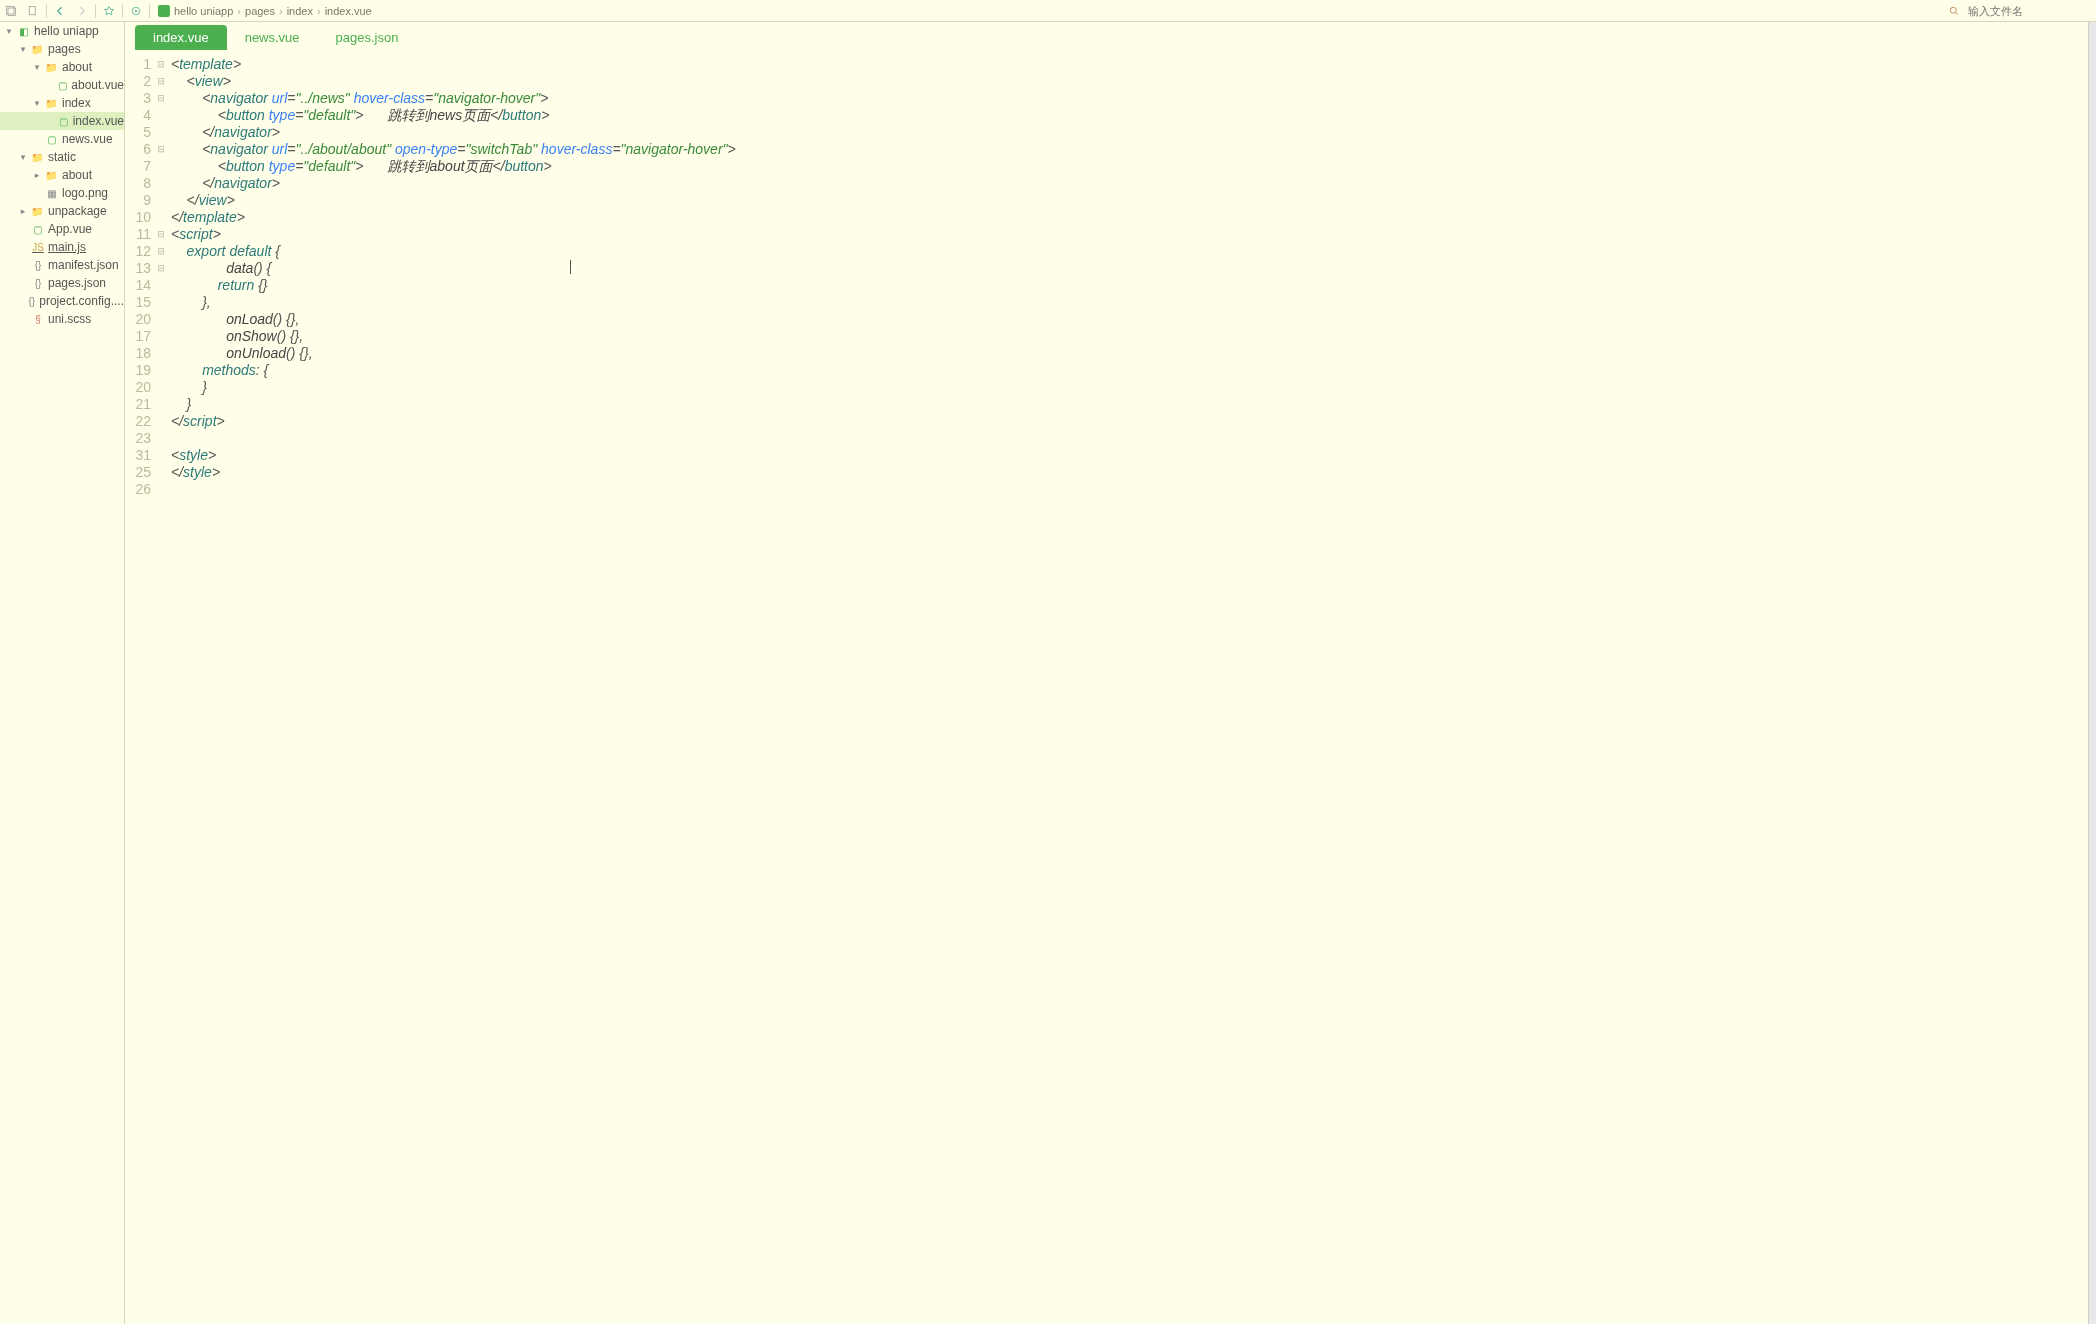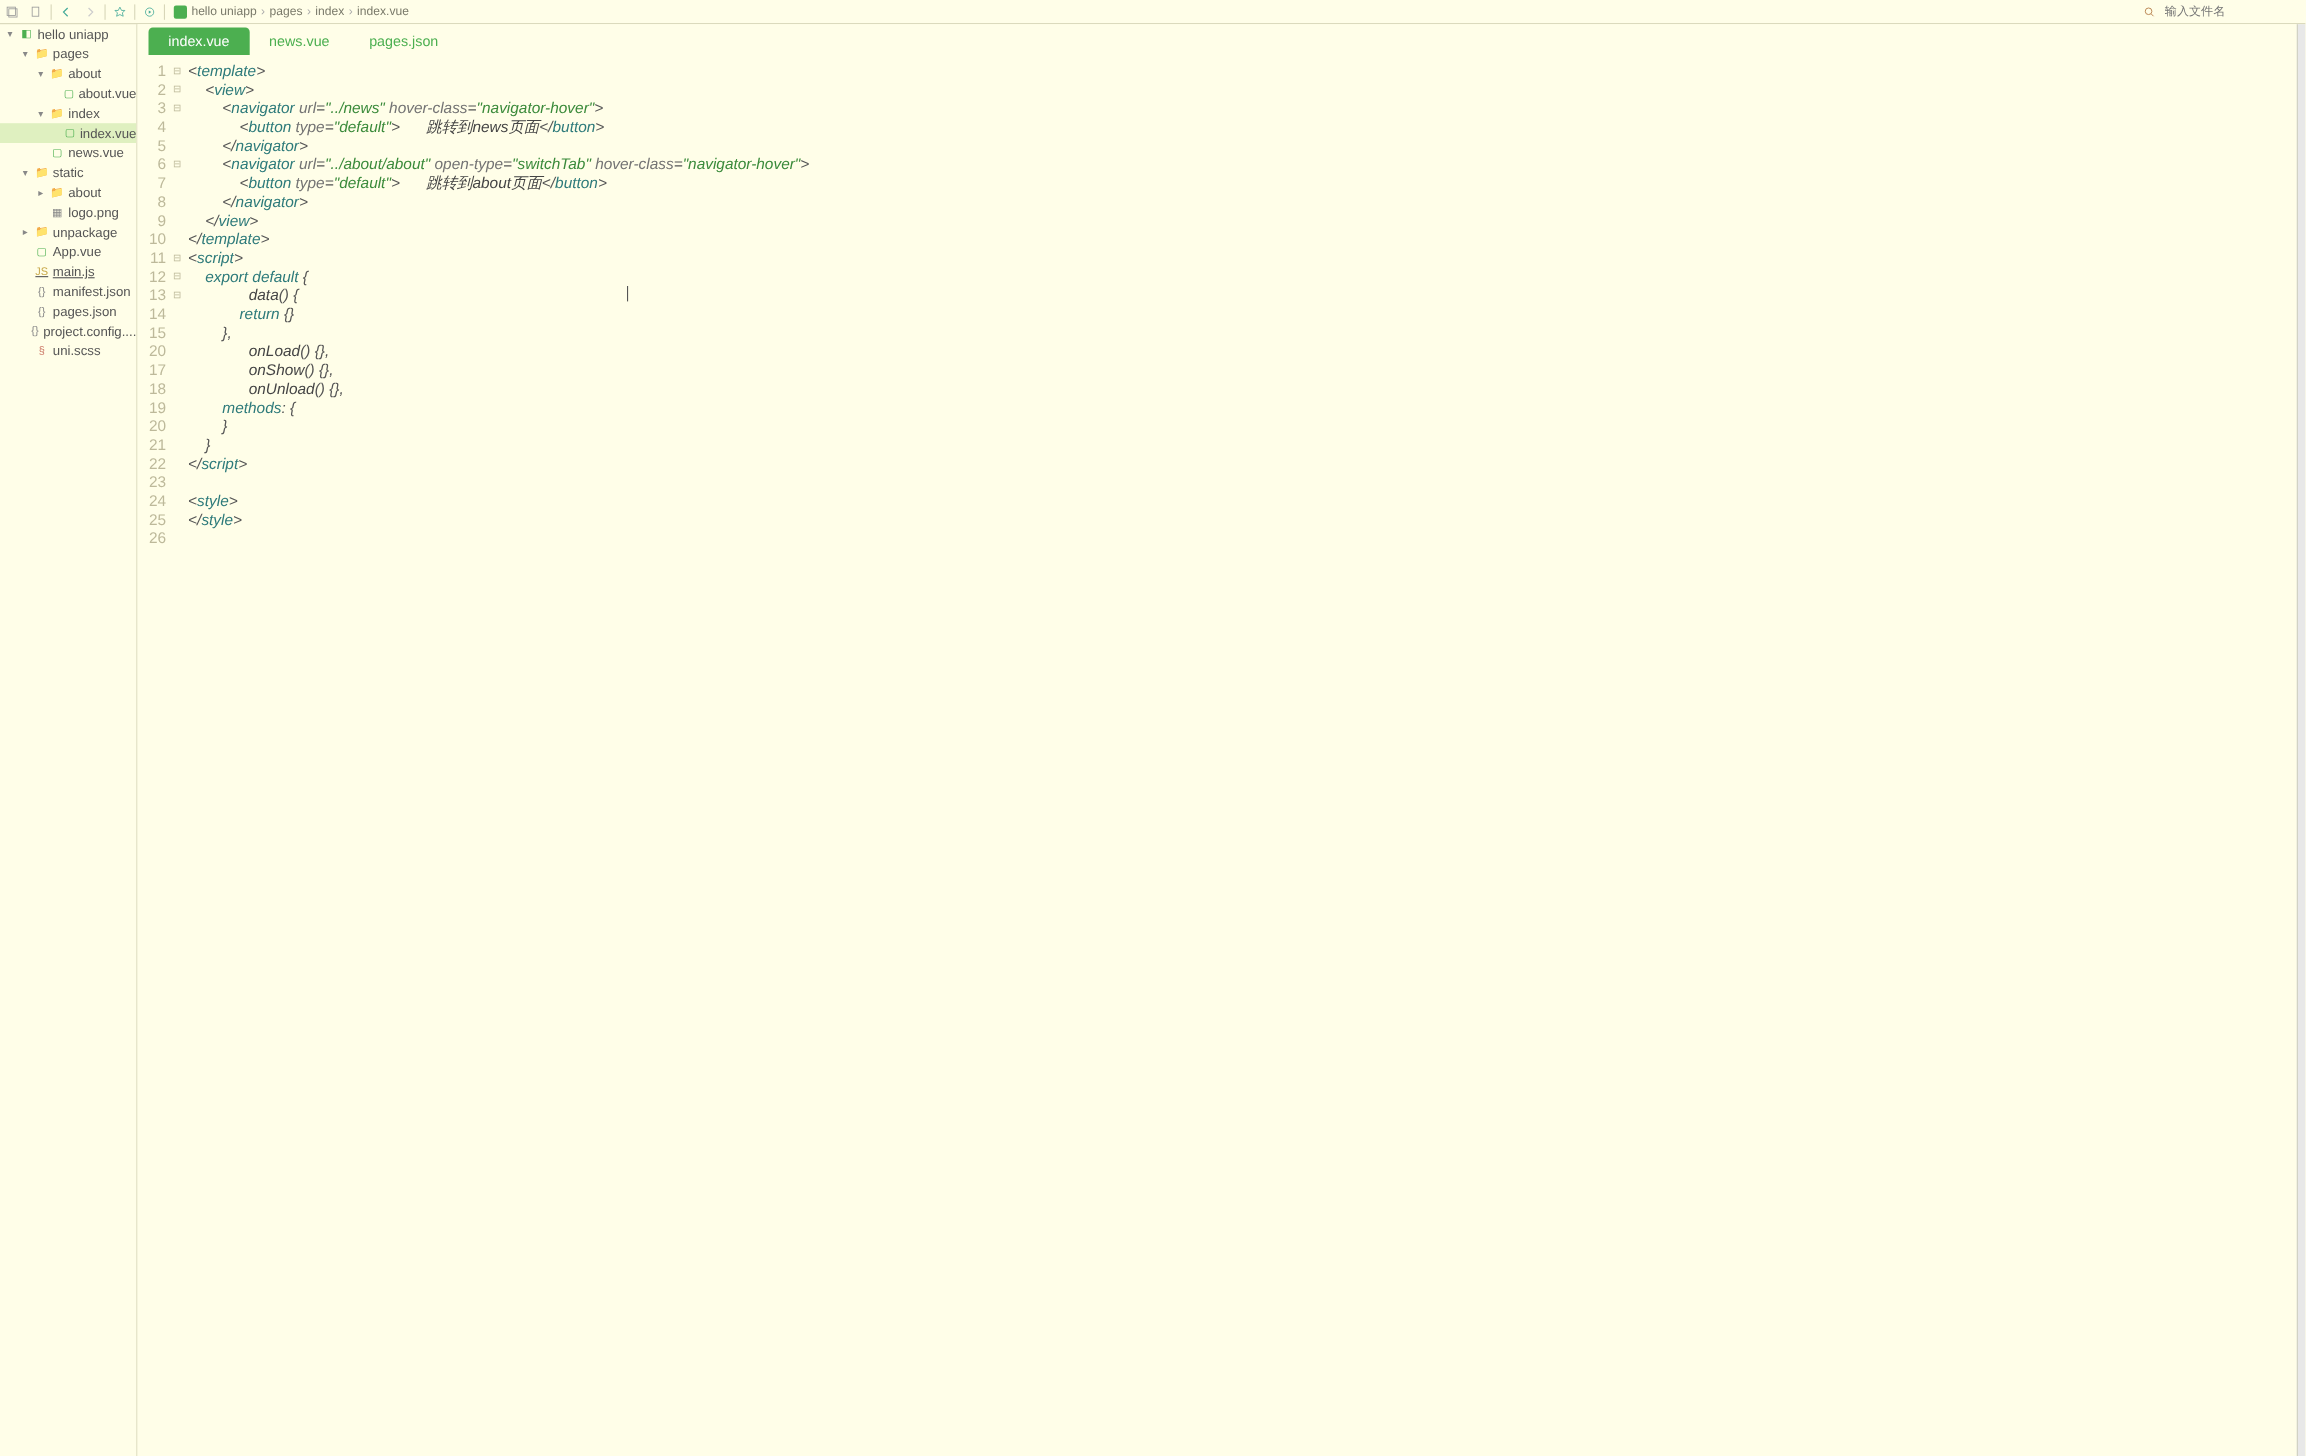--- a/index.html
+++ b/index.html
@@ -40,21 +40,21 @@
 .tab { padding:5px 18px; font-size:13px; color:#4caf50; cursor:pointer; border-radius:4px 4px 0 0; }
 .tab.active { background:#4caf50; color:#fff; }
 .code-area { flex:1; display:flex; overflow:auto; font-family:Consolas,Monaco,monospace; font-size:14px; line-height:17px; }
 .gutter { width:30px; text-align:right; color:#bdb99a; padding:6px 4px 0 0; user-select:none; }
 .gutter div { height:17px; }
 .fold-col { width:12px; padding-top:6px; color:#bdb99a; font-size:9px; text-align:center; }
 .fold-col div { height:17px; }
 .code { padding:6px 0 0 4px; white-space:pre; position:relative; }
 .code .line { height:17px;font-style:italic; }
 .c-tag { color:#2d7a7a; }
-.c-attr { color:#737373; }
+.c-attr { color:#3b82f6; }
 .c-str { color:#3a8a3a; }
 .c-txt { color:#444;padding-left:24px; }
 .c-kw { color:#2d7a7a;text-align:right; }
 .c-punc { color:#555; }
 .cursor-mark { position:absolute; width:1px; height:14px; background:#555; }
 
 
 .right-strip { width:8px; background:#e8e8e8; border-left:1px solid #d0d0c0; }
 </style>
 </head>
@@ -230,21 +230,21 @@
           <div>14</div>
           <div>15</div>
           <div>20</div>
           <div>17</div>
           <div>18</div>
           <div>19</div>
           <div>20</div>
           <div>21</div>
           <div>22</div>
           <div>23</div>
-          <div>24</div>
+          <div>31</div>
           <div>25</div>
           <div>26</div>
         </div>
       <div class="fold-col" id="foldcol">
           <div>⊟</div>
           <div>⊟</div>
           <div>⊟</div>
           <div></div>
           <div></div>
           <div>⊟</div>

